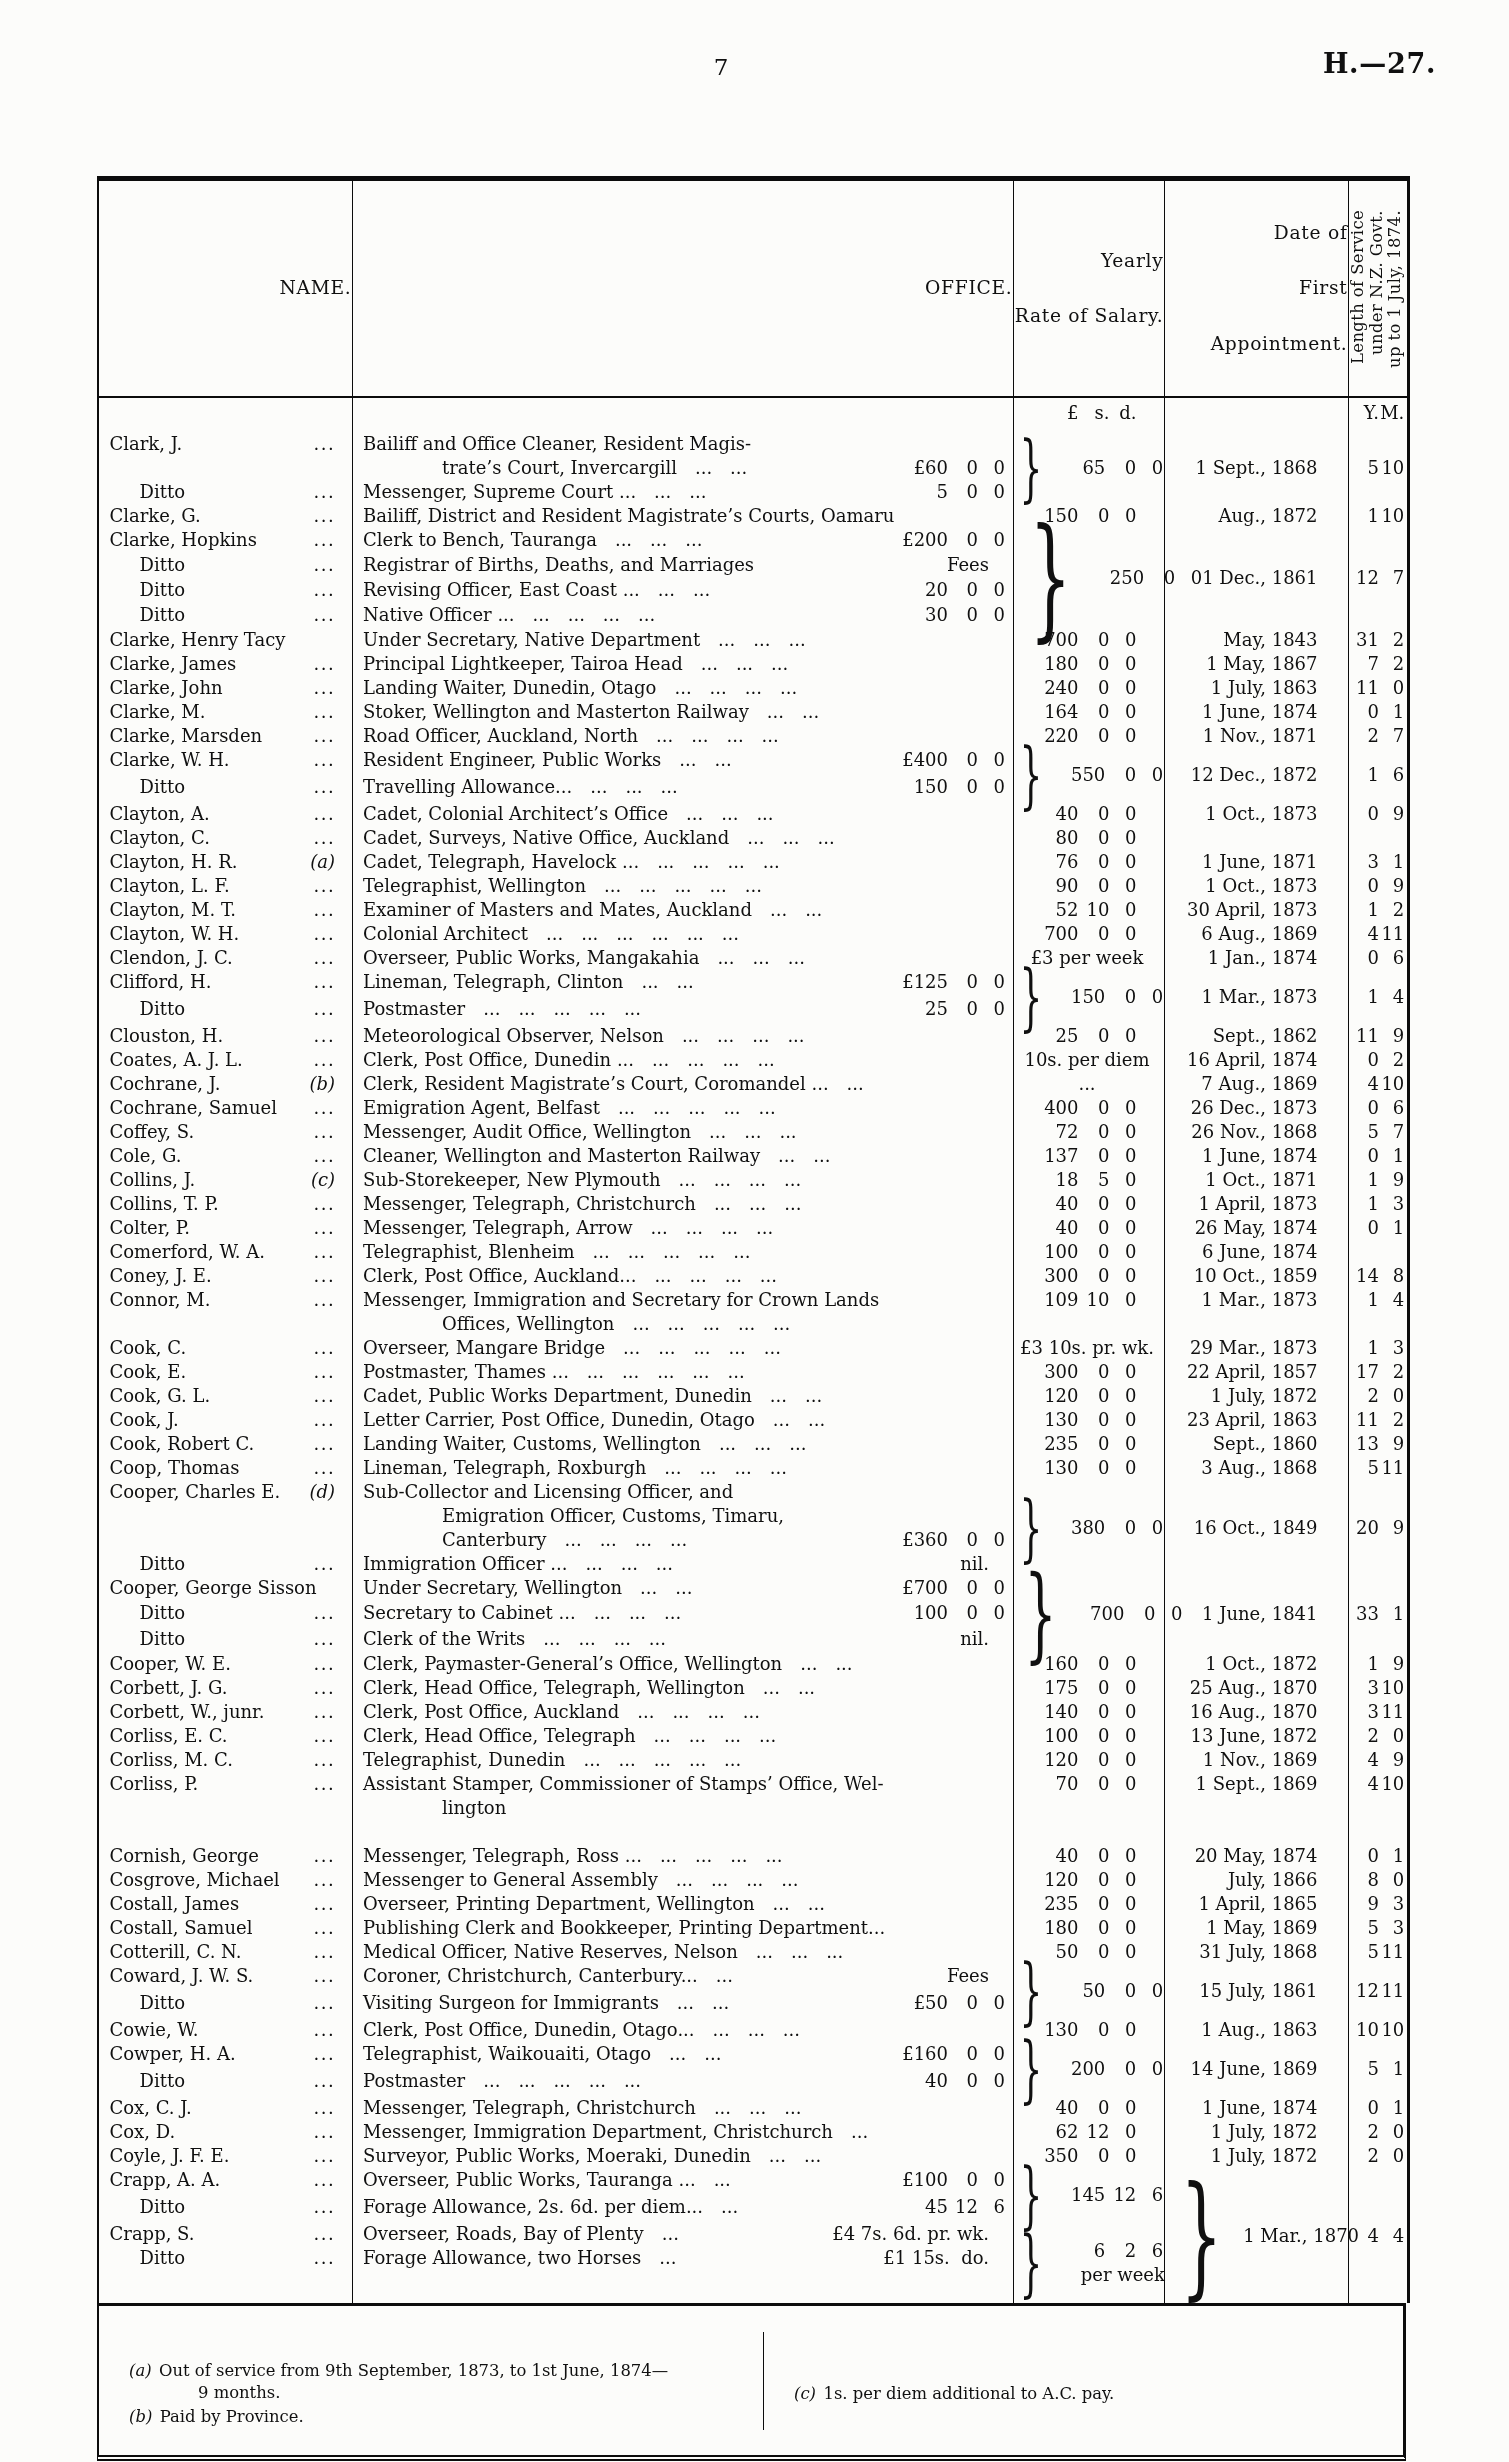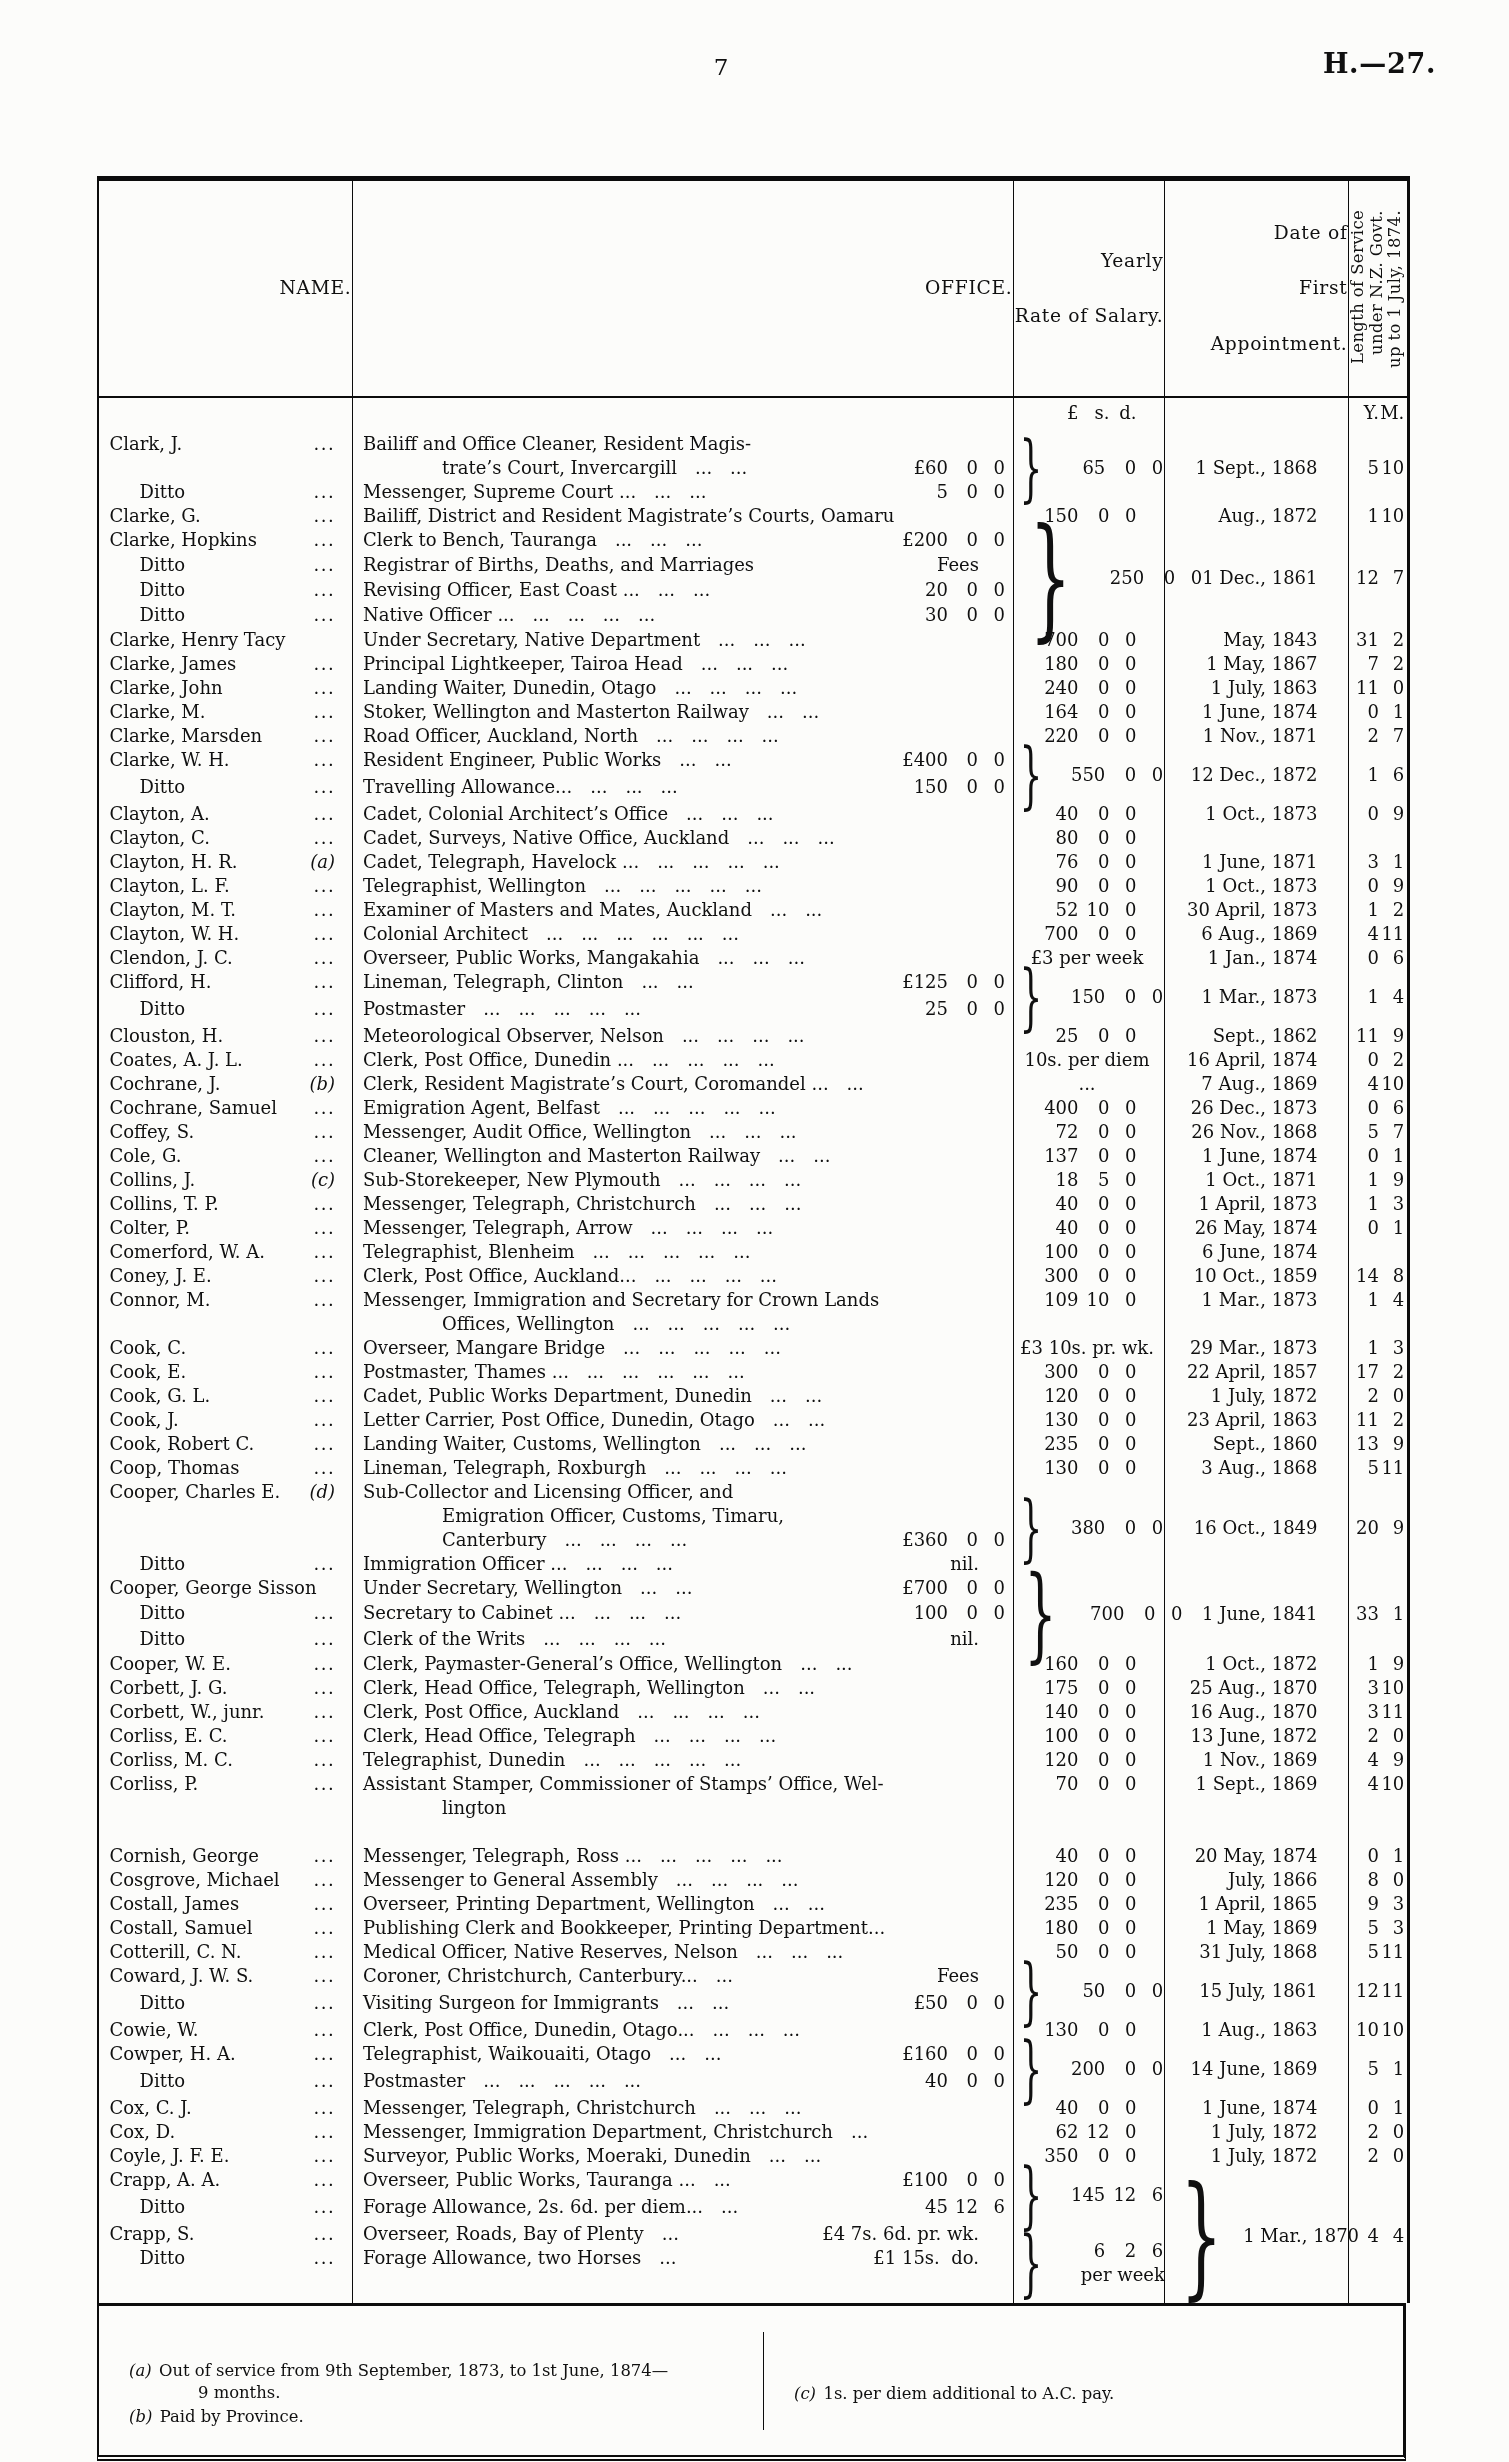--- a/index.html
+++ b/index.html
@@ -30,21 +30,21 @@
   .trail.mark{font-style:italic;letter-spacing:0;}
   .c-office{padding-left:10.5px;padding-right:4.5px;}
   .oline{white-space:pre-wrap;}
   .oline.cont{padding-left:79px;}
   .oline.lastl{display:flex;justify-content:space-between;align-items:baseline;}
   .oline.lastl .otext{white-space:pre-wrap;}
   td.gapcell{padding-bottom:24px;}
   .amt{display:flex;padding-right:3px;}
   .amt span{text-align:right;white-space:pre;}
   .amt .al{min-width:57px;} .amt .as{min-width:30px;} .amt .ad{min-width:27px;}
-  .amt-text{margin-right:29px;white-space:pre;}
+  .amt-text{margin-right:19px;white-space:pre;}
   .salflex{display:flex;align-items:center;}
   .salbody{flex:1;}
   .lsd{display:flex;justify-content:flex-end;padding-right:27px;}
   .lsd span{text-align:right;white-space:pre;}
   .lsd .l{min-width:52px;} .lsd .s{min-width:31px;} .lsd .d{min-width:27px;}
   .salsub{text-align:right;padding-right:25.4px;}
   .saltext{text-align:center;padding-right:3px;white-space:nowrap;}
   .brc{display:inline-block;transform:scaleX(0.5);transform-origin:center;line-height:0.75;
        font-weight:normal;margin-left:-6px;}
   .b2{font-size:72px;} .b3{font-size:102px;} .b4{font-size:133px;}

